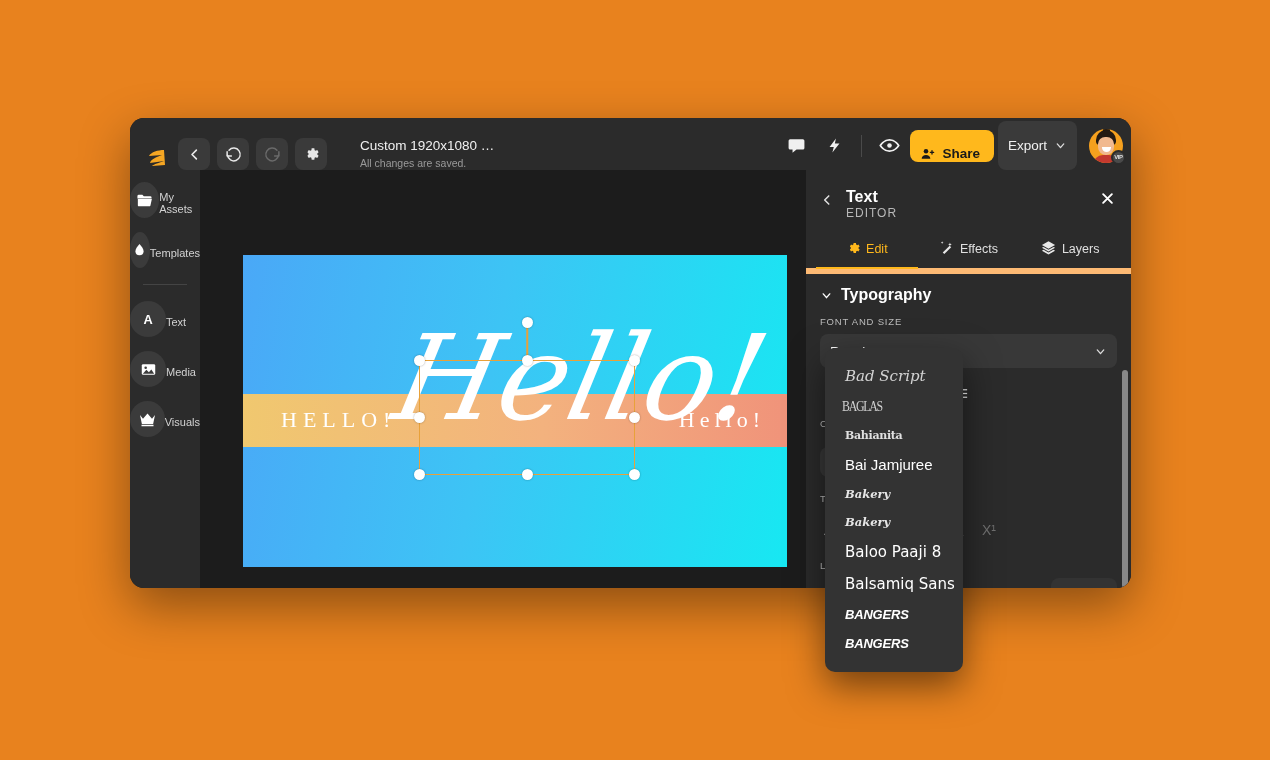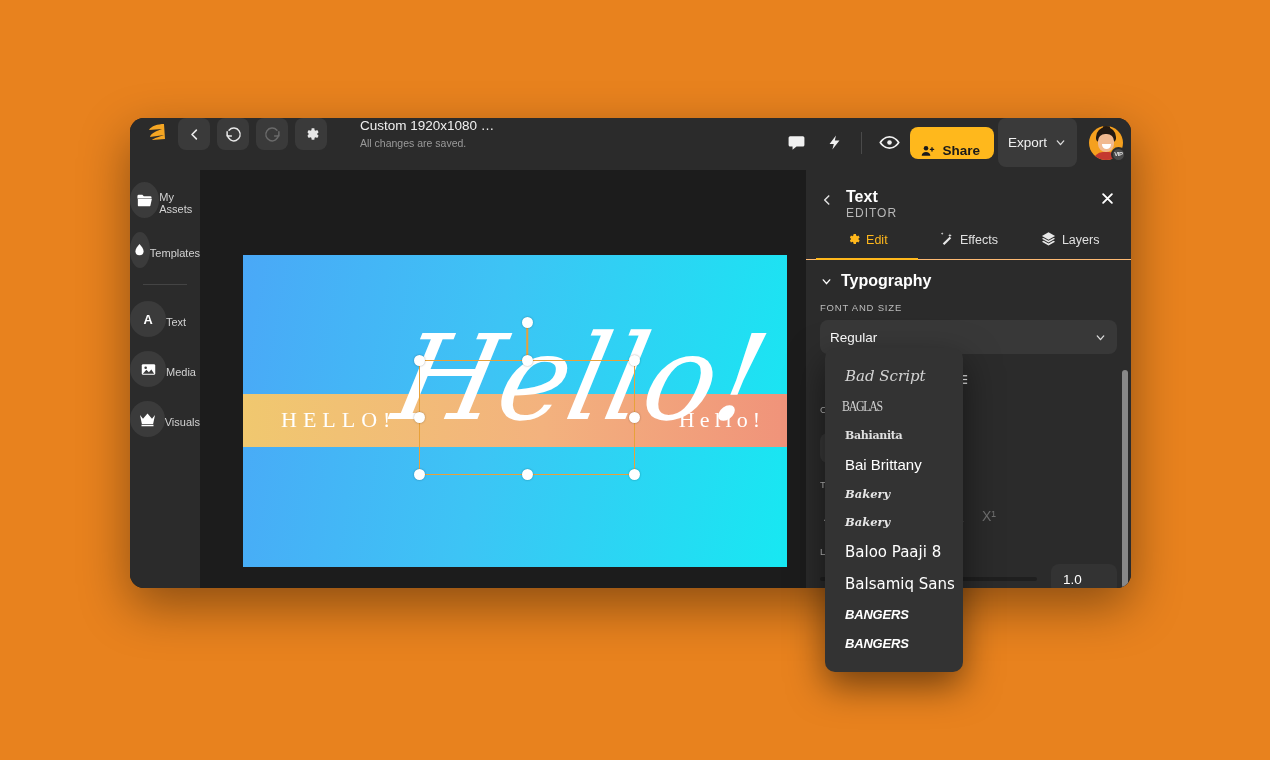--- a/index.html
+++ b/index.html
@@ -26,21 +26,21 @@
     overflow: hidden;
     display: flex;
     flex-direction: column;
   }
 
   
   #topbar {
     height: 52px;
     background: #2b2b2b;
     display: flex;
-    align-items: flex-start;
+    align-items: flex-end;
     padding: 0 8px 0 14px;
     flex: 0 0 52px;
     position: relative;
     z-index: 5;
   }
   .logo-mark {
     width: 26px; height: 26px;
     display: flex; align-items: center; justify-content: center;
     margin-right: 8px;
   }
@@ -290,22 +290,22 @@
   #panel-title {
     font-size: 16px; font-weight: bold; color: #fff;
   }
   #panel-subtitle {
     font-size: 12px; color: #b8b8b8; letter-spacing: 1px; margin-top: 0;
   }
   #panel-close { color: #fff; cursor: pointer; margin-top: 3px; }
 
   #panel-tabs {
     display: flex;
-    margin-top: 5px;
-    border-bottom: 1px solid #fdba74;
+    margin-top: 14px;
+    border-bottom: 6px solid #fdba74;
     padding: 0 10px;
   }
   .p-tab {
     flex: 1;
     display: flex; align-items: center; justify-content: center;
     gap: 6px;
     padding: 6px 0 9px 0;
     font-size: 12.5px;
     color: #e0e0e0;
     cursor: pointer;
@@ -731,20 +731,20 @@
 
       <div id="panel-scrollbar"></div>
     </div>
   </div>
 </div>
 
 <div id="font-dropdown">
   <div class="font-opt f-script">Bad Script</div>
   <div class="font-opt f-cond">BAGLAS</div>
   <div class="font-opt f-bold-sm">Bahianita</div>
-  <div class="font-opt f-sans">Bai Brittany</div>
+  <div class="font-opt f-sans">Bai Jamjuree</div>
   <div class="font-opt f-hand">Bakery</div>
   <div class="font-opt f-hand">Bakery</div>
   <div class="font-opt f-round">Baloo Paaji 8</div>
   <div class="font-opt f-round">Balsamiq Sans</div>
   <div class="font-opt f-bangers">BANGERS</div>
   <div class="font-opt f-bangers">BANGERS</div>
 </div>
 
 </body></html>

